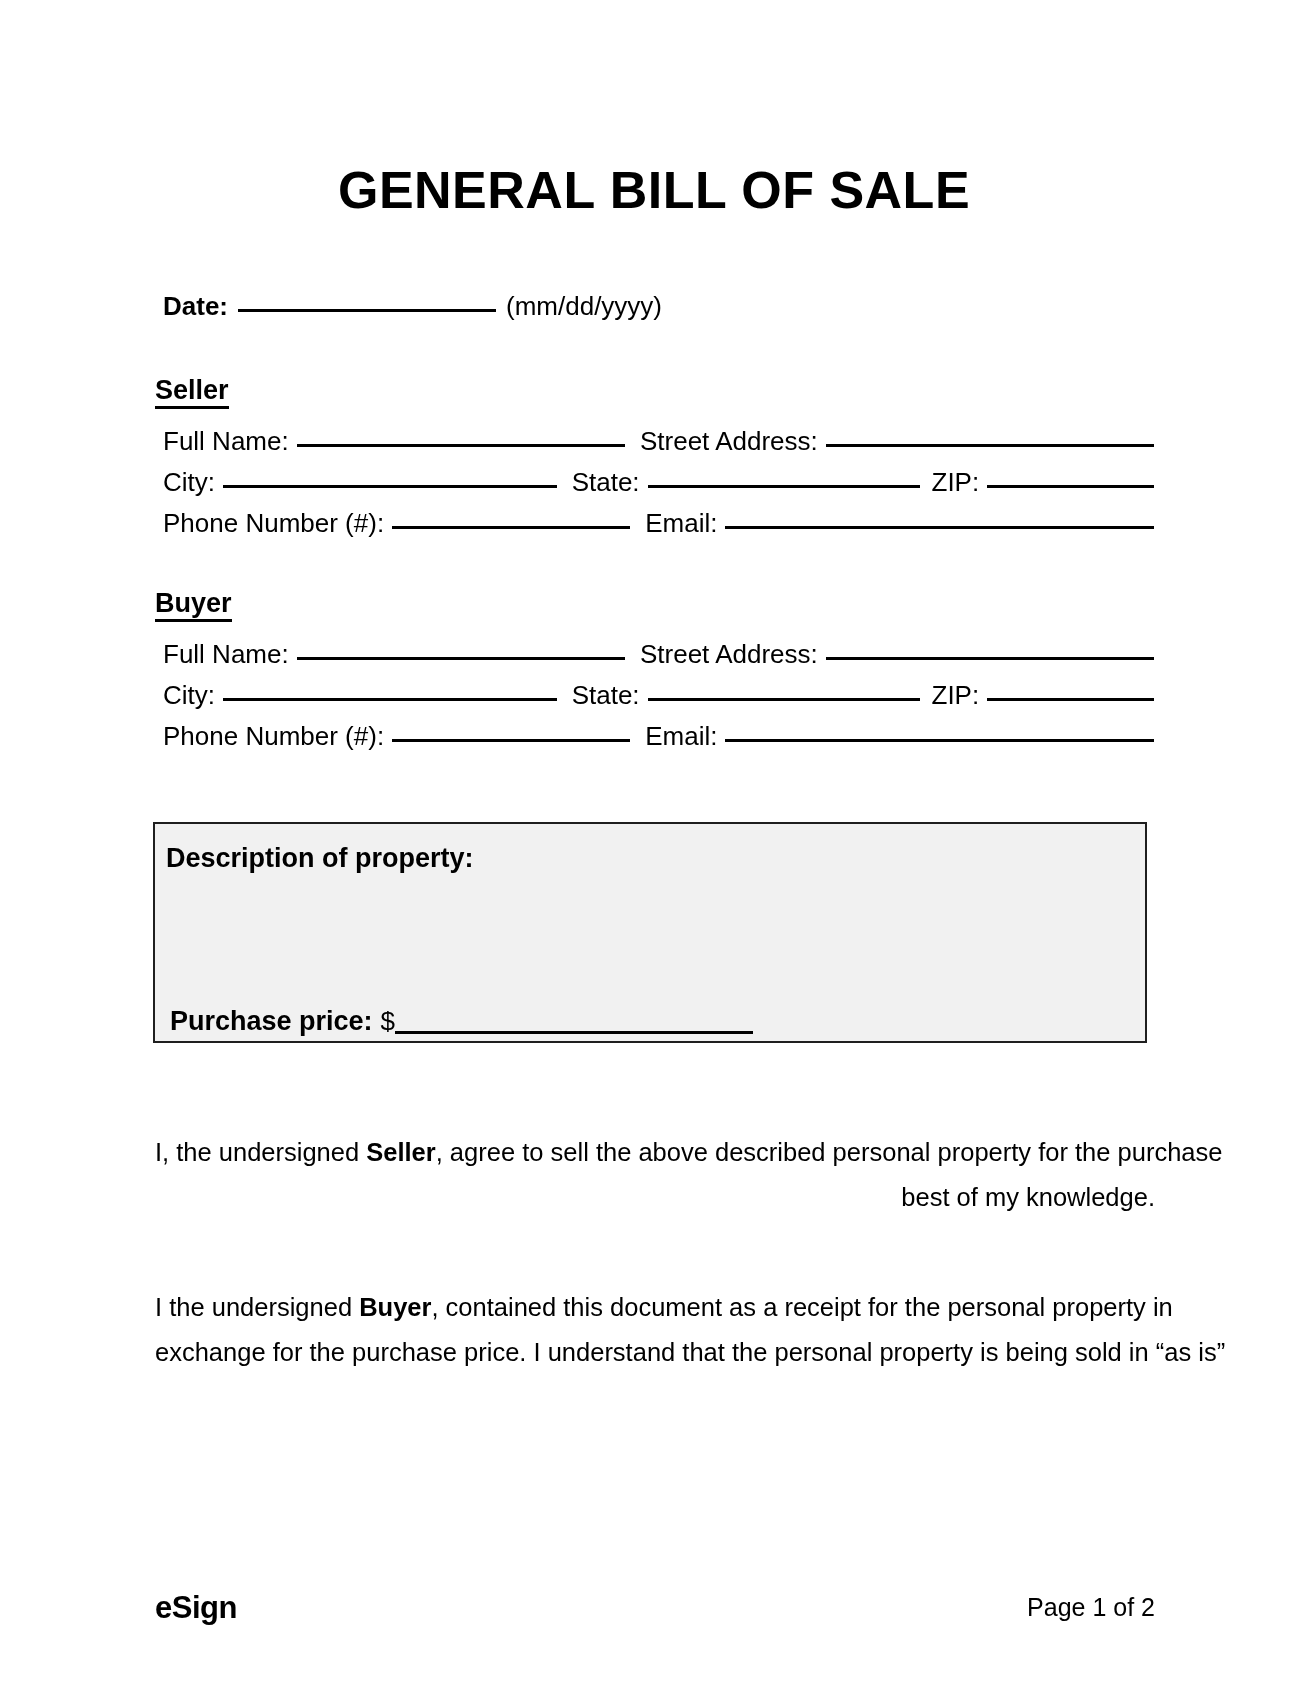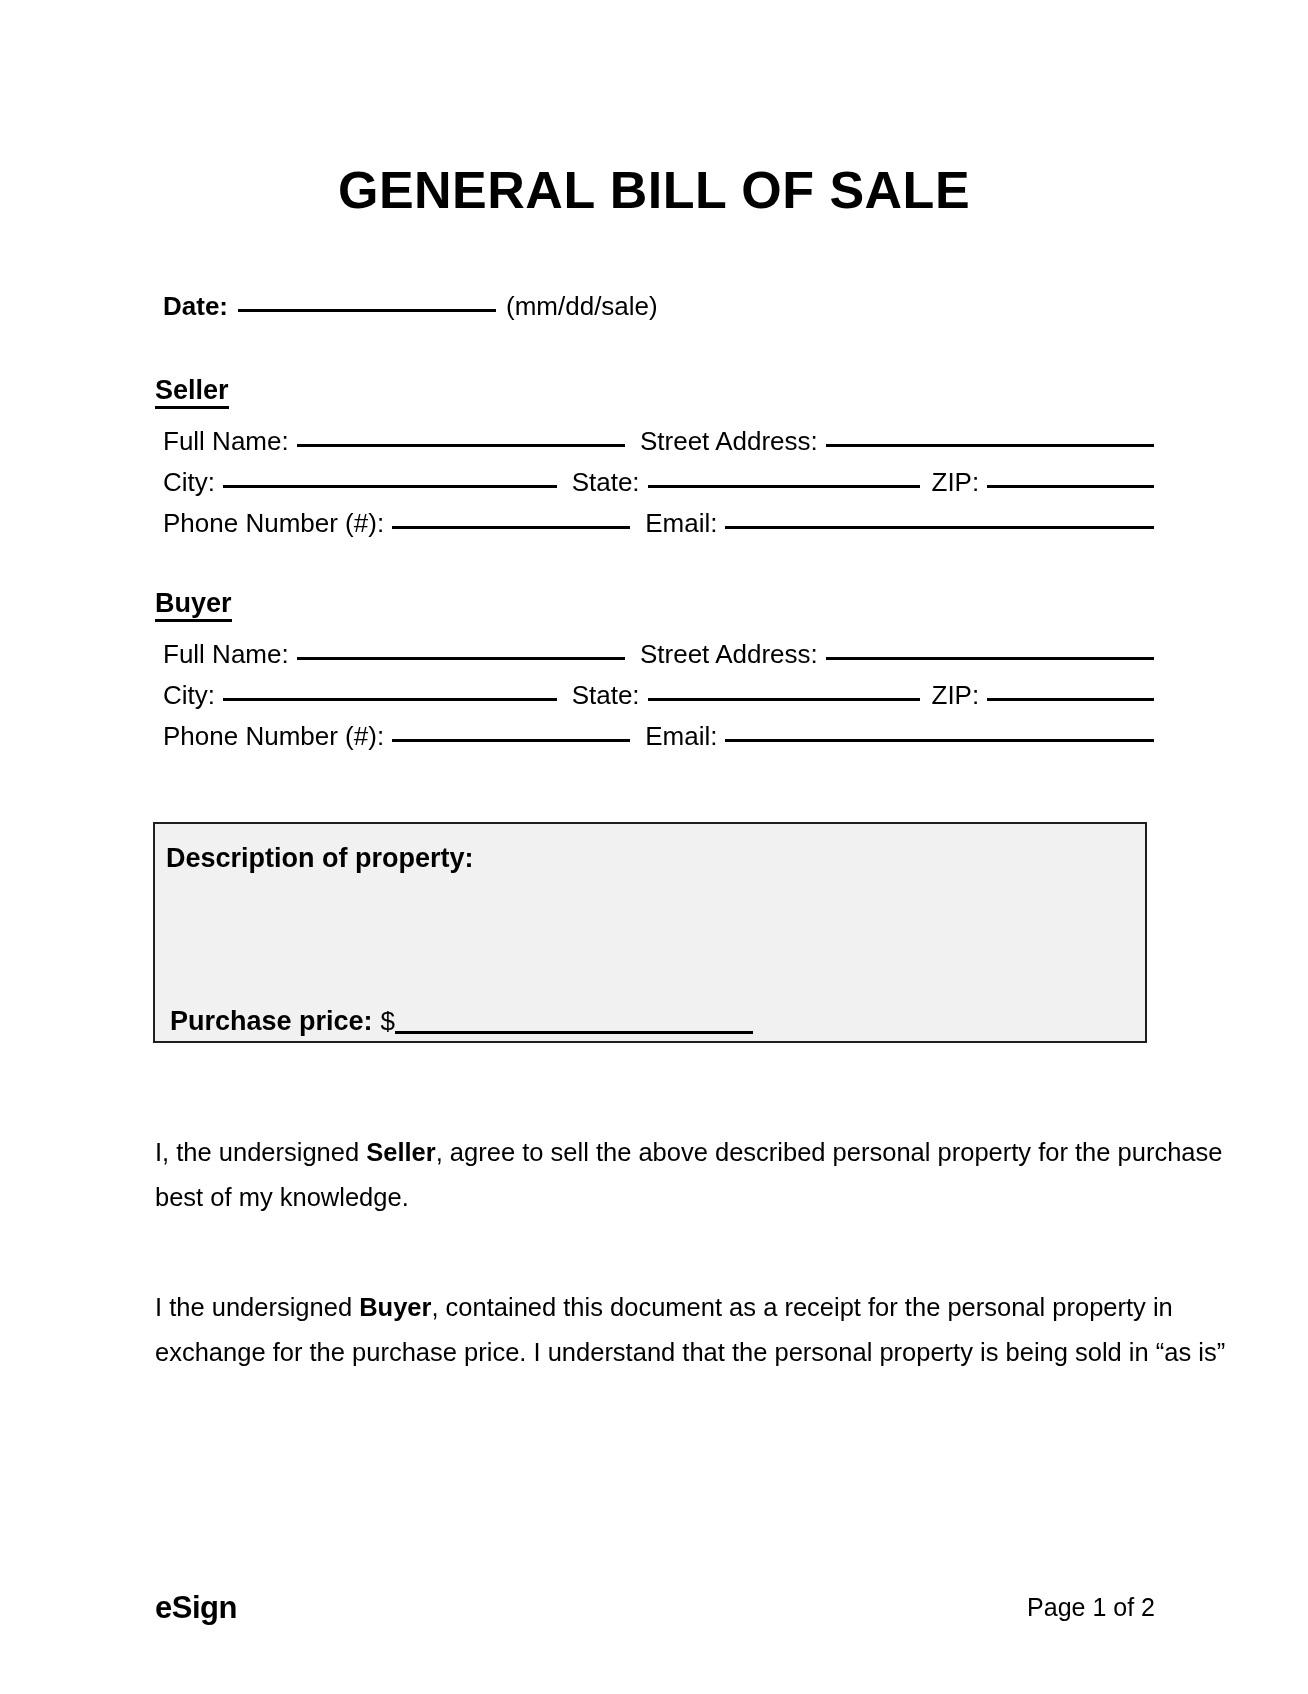--- a/index.html
+++ b/index.html
@@ -62,42 +62,42 @@
     position:absolute;left:15px;bottom:6px;
     display:flex;align-items:flex-end;height:34px;justify-content:flex-end;
   }
   .price-label{font-size:27px;font-weight:700;line-height:1.05;white-space:nowrap;}
   .currency{font-size:26px;line-height:1.05;}
   .price-fill{width:358px;border-bottom:3px solid #000;height:6px;margin-bottom:1px;}
   .clause{
     left:155px;width:1000px;
     font-size:25.5px;line-height:45px;
   }
-  .clause .ln{white-space:nowrap;}
+  .clause .ln{white-space:nowrap;text-align:right;}
   .clause .term{font-weight:700;}
   .brand{
     left:155px;top:1580px;
     font-size:31px;font-weight:700;letter-spacing:-0.5px;text-align:center;
   }
   .page-indicator{
     top:1583px;right:153px;
     font-size:25px;
   }
 </style>
 </head>
 <body>
 
 <div class="page">
 
   <div class="abs doc-title">GENERAL BILL OF SALE</div>
 
   <div class="abs frow" style="top:280px">
     <span class="lbl bold">Date:</span>
     <span class="fill gap10" style="width:258px"></span>
-    <span class="lbl gap10">(mm/dd/sale)</span>
+    <span class="lbl gap10">(mm/dd/yyyy)</span>
   </div>
 
   <div class="abs section-heading" style="top:366px">
     <span class="hd">Seller</span>
   </div>
 
   <div class="abs frow" style="top:415px">
     <span class="lbl">Full Name:</span>
     <span class="fill gap8" style="flex:1"></span>
     <span class="lbl gap15">Street Address:</span>

